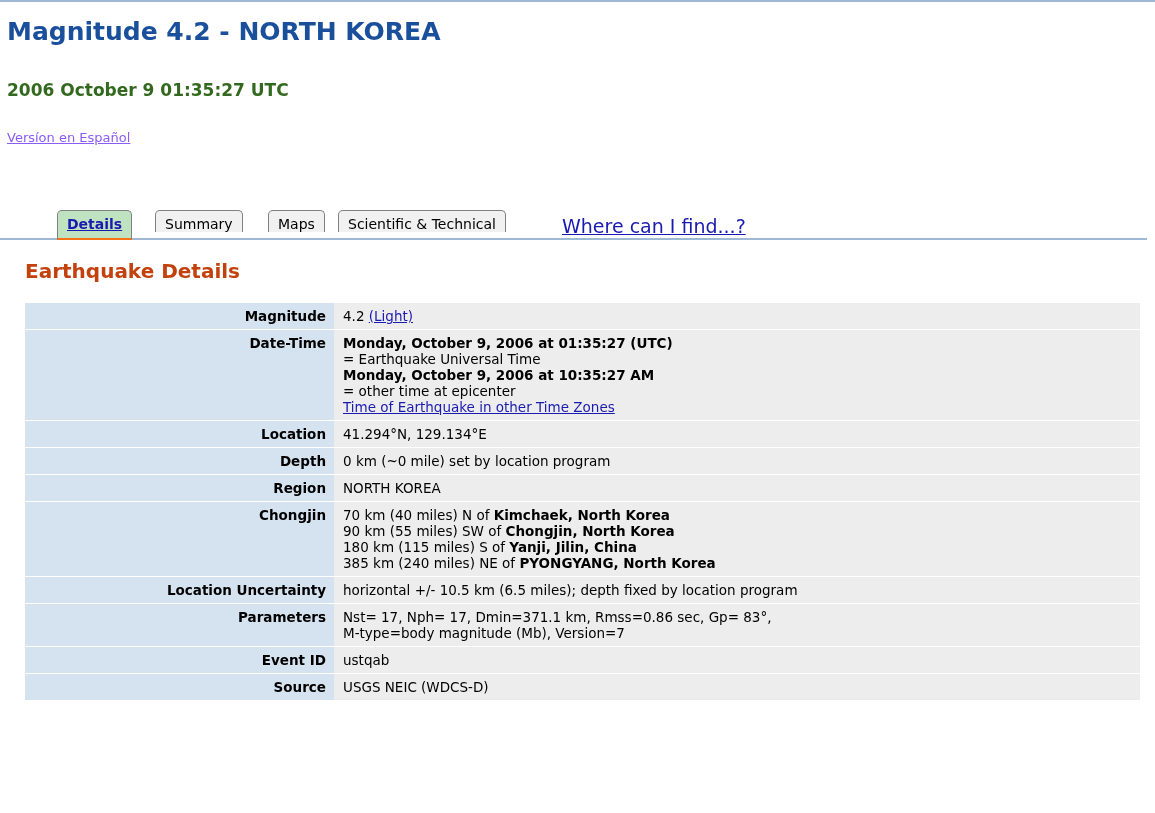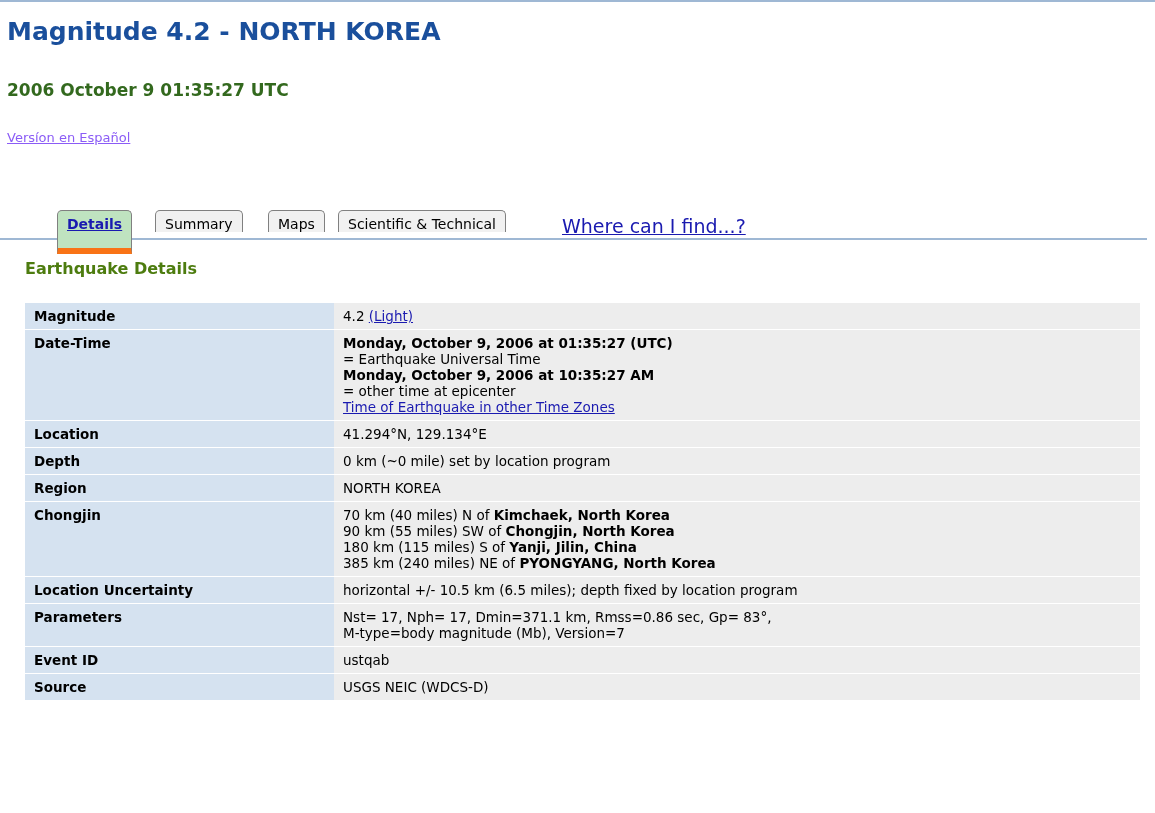--- a/index.html
+++ b/index.html
@@ -81,65 +81,66 @@
     color: #000;
     box-sizing: border-box;
     line-height: 21px;
     white-space: nowrap;
   }
   .tab.active {
     background: #bfe3c0;
     font-weight: bold;
     color: #1a1ab0;
     text-decoration: underline;
-    height: 44px;
-    border-bottom: 6px solid #f97316;
+    height: 30px;
+    border-bottom: 2px solid #f97316;
     z-index: 5;
   }
   .tab-details { left: 57px; }
   .tab-summary { left: 155px; }
   .tab-maps { left: 268px; }
   .tab-scitech { left: 338px; }
   a.where-link {
     position: absolute;
     left: 562px;
     top: 215px;
     font-size: 19px;
     color: #1a1ab0;
     text-decoration: underline;
     white-space: nowrap;
   }
   h3.section-title {
     position: absolute;
     left: 25px;
     top: 259px;
     margin: 0;
-    font-size: 16px;
-    font-weight: bold;
-    color: #4d7c0f;
+    font-size: 20px;
+    font-weight: bold;
+    color: #c2410c;
   }
   table.details {
     position: absolute;
     left: 25px;
     top: 302px;
     width: 1115px;
     border-collapse: collapse;
     font-size: 13.5px;
   }
   table.details td {
     vertical-align: top;
     padding: 5px 8px 5px 9px;
     border-top: 1px solid #ffffff;
   }
   table.details td.label {
     width: 292px;
     background: #d5e2f0;
     font-weight: bold;
     color: #000;
     white-space: nowrap;
+    text-align: right;
   }
   table.details td.value {
     background: #ededed;
     color: #000;
   }
   .value a {
     color: #1a1ab0;
     text-decoration: underline;
   }
   .value .line { display: block; white-space: nowrap; }

